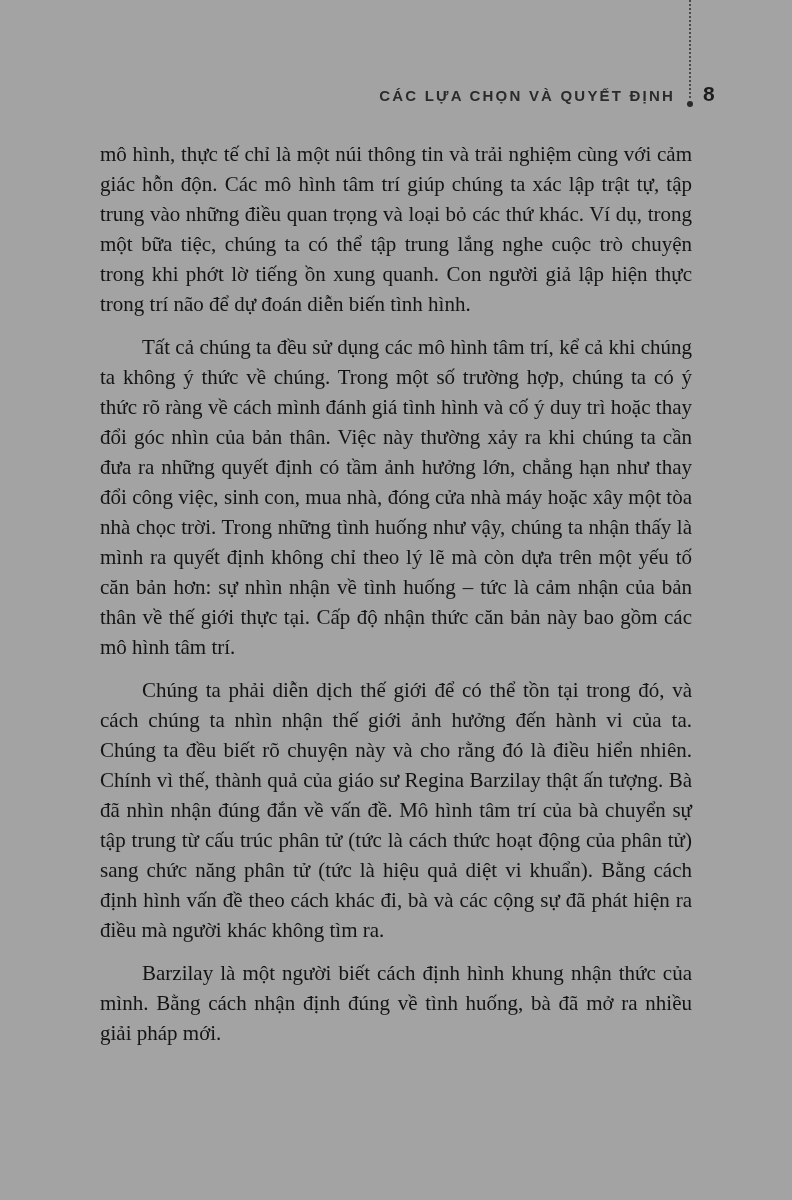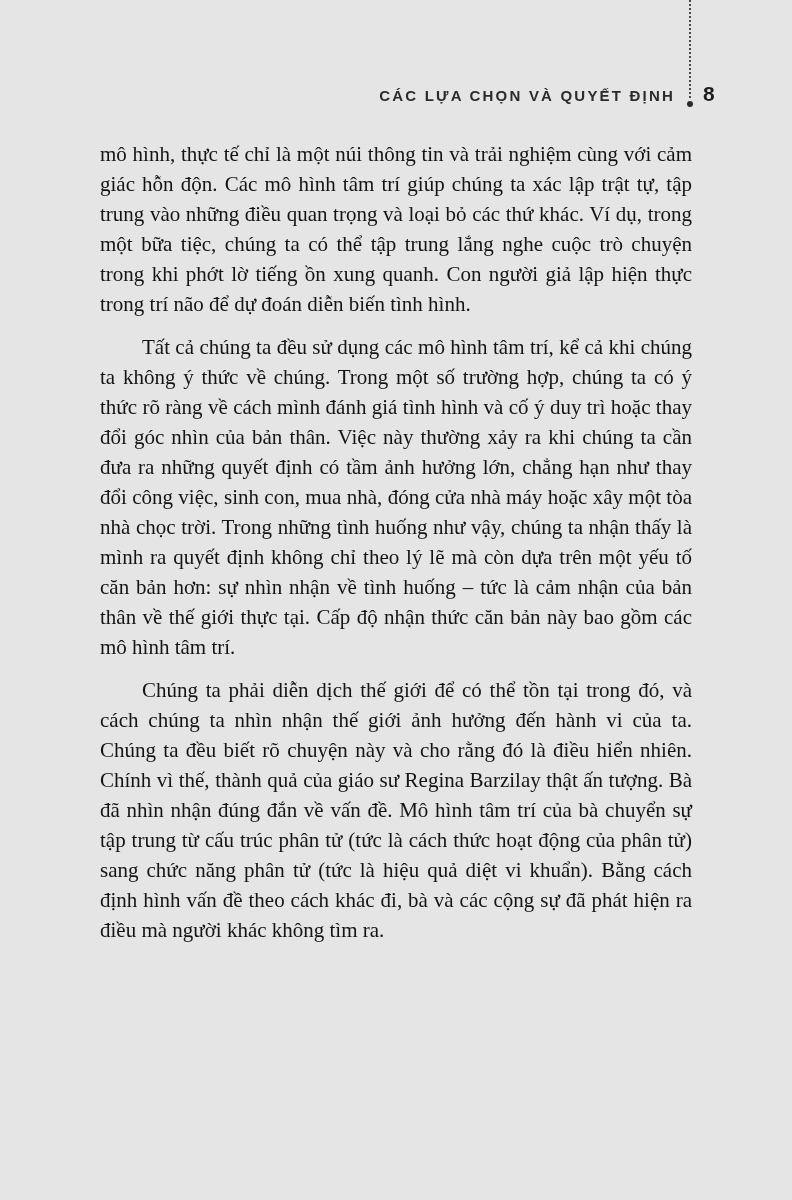--- a/index.html
+++ b/index.html
@@ -5,21 +5,21 @@
   * { margin: 0; padding: 0; box-sizing: border-box; }
 
   html, body {
     background: #ffffff;
   }
 
   .book-page {
     position: relative;
     width: 792px;
     height: 1200px;
-    background: #e5e5e5;
+    background: #a3a3a3;
     overflow: hidden;
     font-family: "Liberation Serif", serif;
   }
 
   
 
   .head-rule {
     position: absolute;
     top: 0;
     left: 689px;
@@ -92,15 +92,16 @@
   <div class="head-rule-dot"></div>
 
   <div class="head-title">CÁC LỰA CHỌN VÀ QUYẾT ĐỊNH</div>
 
   <div class="head-page-number">8</div>
 
   <div class="body-text">
     <p class="no-indent">mô hình, thực tế chỉ là một núi thông tin và trải nghiệm cùng với cảm giác hỗn độn. Các mô hình tâm trí giúp chúng ta xác lập trật tự, tập trung vào những điều quan trọng và loại bỏ các thứ khác. Ví dụ, trong một bữa tiệc, chúng ta có thể tập trung lắng nghe cuộc trò chuyện trong khi phớt lờ tiếng ồn xung quanh. Con người giả lập hiện thực trong trí não để dự đoán diễn biến tình hình.</p>
     <p>Tất cả chúng ta đều sử dụng các mô hình tâm trí, kể cả khi chúng ta không ý thức về chúng. Trong một số trường hợp, chúng ta có ý thức rõ ràng về cách mình đánh giá tình hình và cố ý duy trì hoặc thay đổi góc nhìn của bản thân. Việc này thường xảy ra khi chúng ta cần đưa ra những quyết định có tầm ảnh hưởng lớn, chẳng hạn như thay đổi công việc, sinh con, mua nhà, đóng cửa nhà máy hoặc xây một tòa nhà chọc trời. Trong những tình huống như vậy, chúng ta nhận thấy là mình ra quyết định không chỉ theo lý lẽ mà còn dựa trên một yếu tố căn bản hơn: sự nhìn nhận về tình huống – tức là cảm nhận của bản thân về thế giới thực tại. Cấp độ nhận thức căn bản này bao gồm các mô hình tâm trí.</p>
     <p>Chúng ta phải diễn dịch thế giới để có thể tồn tại trong đó, và cách chúng ta nhìn nhận thế giới ảnh hưởng đến hành vi của ta. Chúng ta đều biết rõ chuyện này và cho rằng đó là điều hiển nhiên. Chính vì thế, thành quả của giáo sư Regina Barzilay thật ấn tượng. Bà đã nhìn nhận đúng đắn về vấn đề. Mô hình tâm trí của bà chuyển sự tập trung từ cấu trúc phân tử (tức là cách thức hoạt động của phân tử) sang chức năng phân tử (tức là hiệu quả diệt vi khuẩn). Bằng cách định hình vấn đề theo cách khác đi, bà và các cộng sự đã phát hiện ra điều mà người khác không tìm ra.</p>
+    <p>Barzilay là một người biết cách định hình khung nhận thức của mình. Bằng cách nhận định đúng về tình huống, bà đã mở ra nhiều giải pháp mới.</p>
   </div>
 
 </div>
 
 </body></html>

